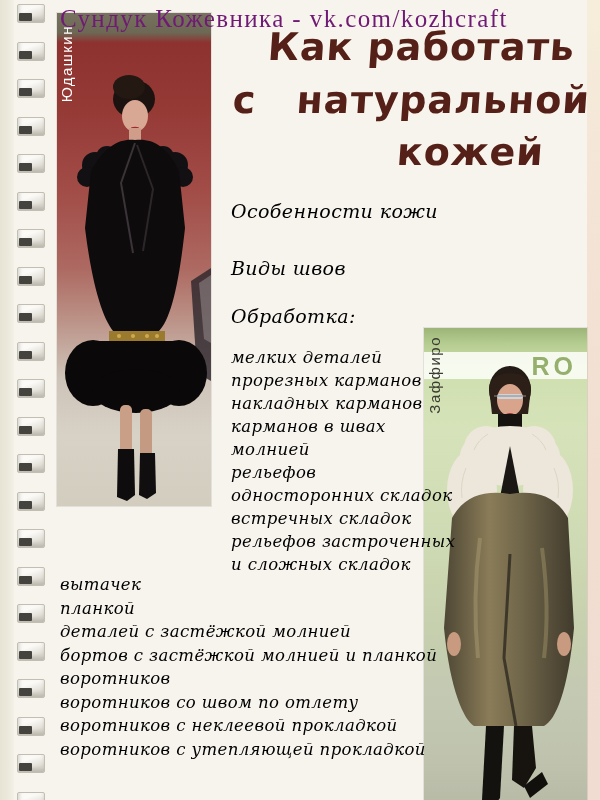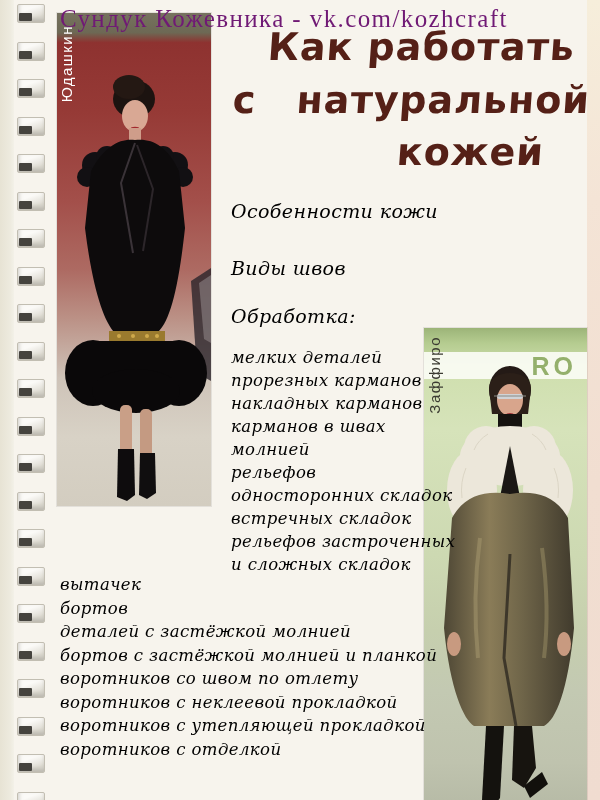--- a/index.html
+++ b/index.html
@@ -204,27 +204,27 @@
       <div class="hw">рельефов</div>
       <div class="hw">односторонних складок</div>
       <div class="hw">встречных складок</div>
       <div class="hw">рельефов застроченных</div>
       <div class="hw">и сложных складок</div>
     </div>
   </div>
 
   <div class="left-col">
     <div class="hw">вытачек</div>
-    <div class="hw">бортов</div>
+    <div class="hw">планкой</div>
     <div class="hw">деталей с застёжкой молнией</div>
     <div class="hw">бортов с застёжкой молнией и планкой</div>
+    <div class="hw">воротников</div>
     <div class="hw">воротников со швом по отлету</div>
     <div class="hw">воротников с неклеевой прокладкой</div>
     <div class="hw">воротников с утепляющей прокладкой</div>
-    <div class="hw">воротников с отделкой</div>
   </div>
 
   <div class="photo photo-right">
     <div class="backdrop-band">
       <span>RO</span>
     </div>
     <svg class="model-svg" width="163" height="505" viewBox="0 0 163 505">
 
       <ellipse cx="86" cy="62" rx="21" ry="24" fill="#241a16"></ellipse>
       <path d="M65,60 C66,40 106,40 107,60 L104,86 L68,86 Z" fill="#2b1f18"></path>

